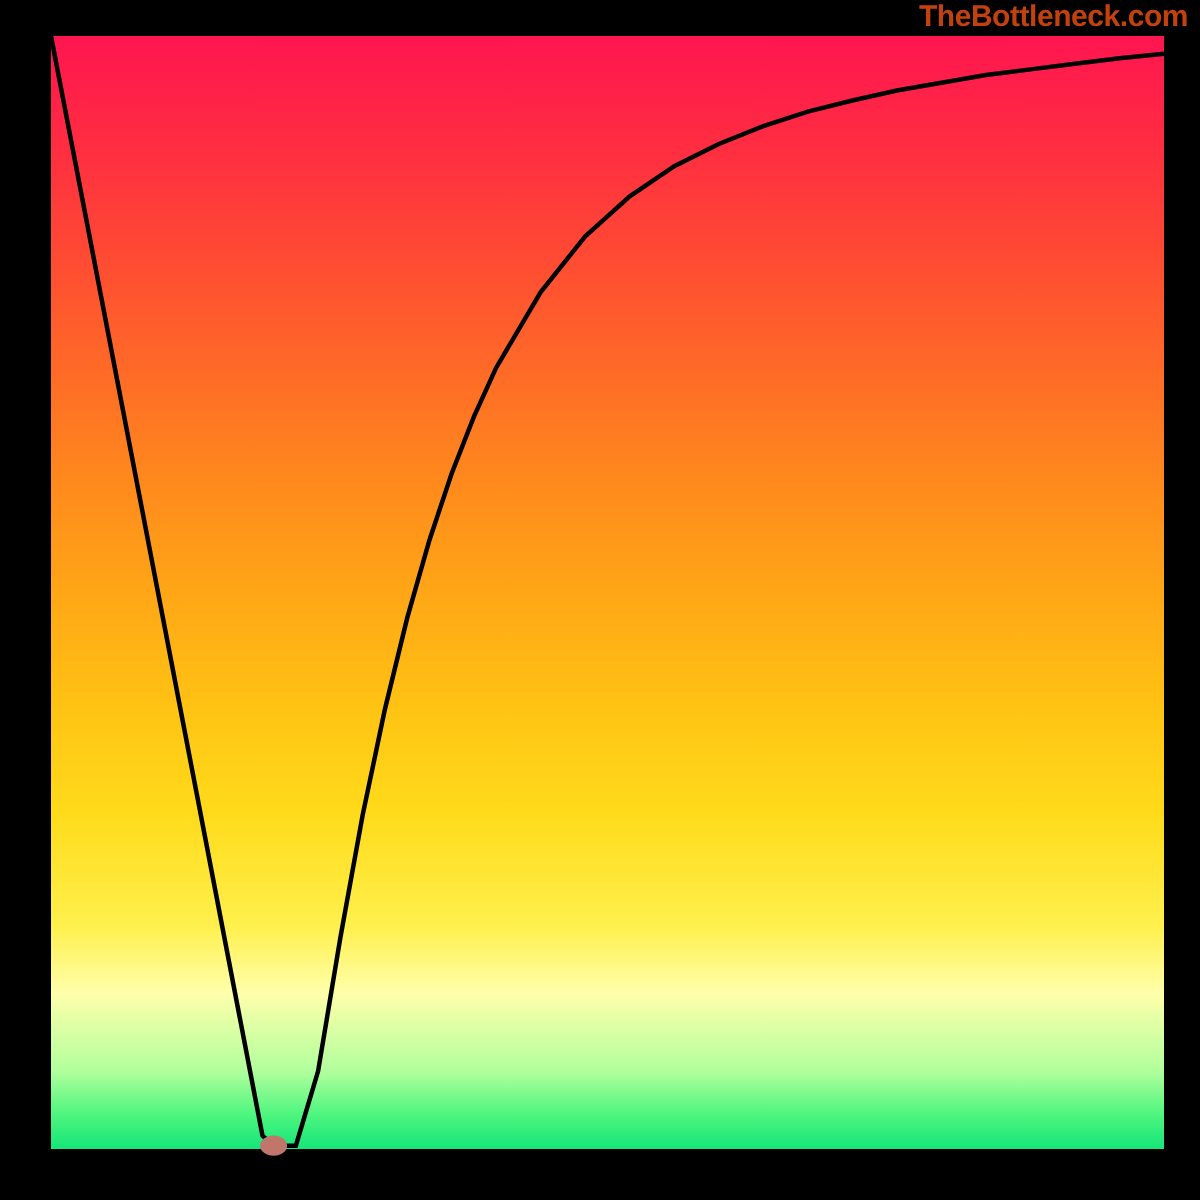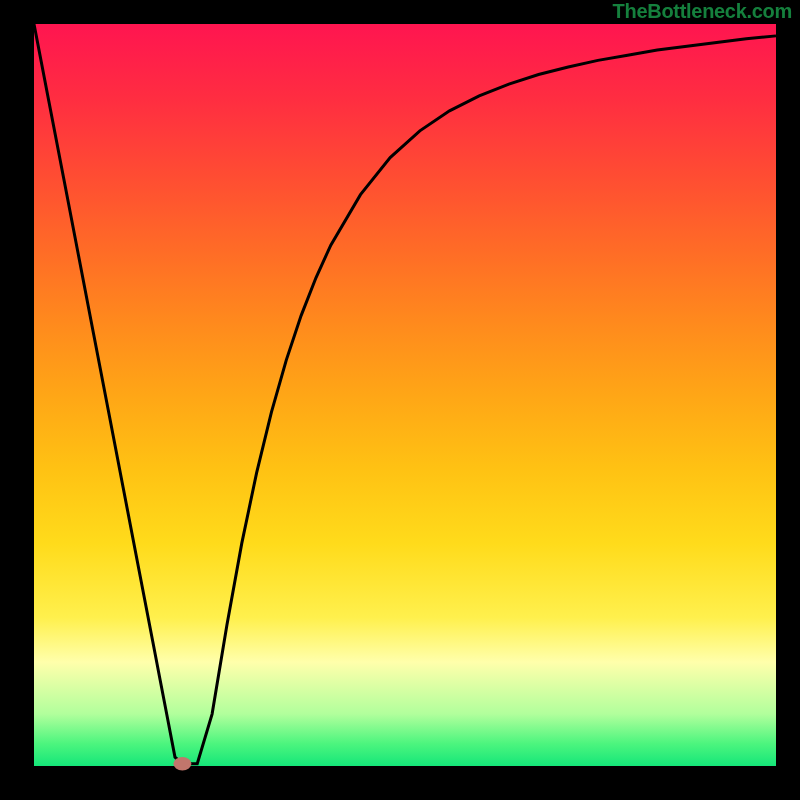--- a/index.html
+++ b/index.html
@@ -17,21 +17,21 @@
     width: 800px;
     height: 800px;
   }
   .watermark {
     position: absolute;
     top: 0;
     right: 8px;
     font-family: Arial, Helvetica, sans-serif;
     font-size: 20px;
     font-weight: 600;
-    color: #15803d;
+    color: #c2410c;
     letter-spacing: -0.3px;
   }
 </style>
 </head>
 <body>
 
 <div class="frame">
   <svg id="chart-svg" width="800" height="800">
     <defs>
       <linearGradient id="bg-grad" x1="0" y1="0" x2="0" y2="1">

